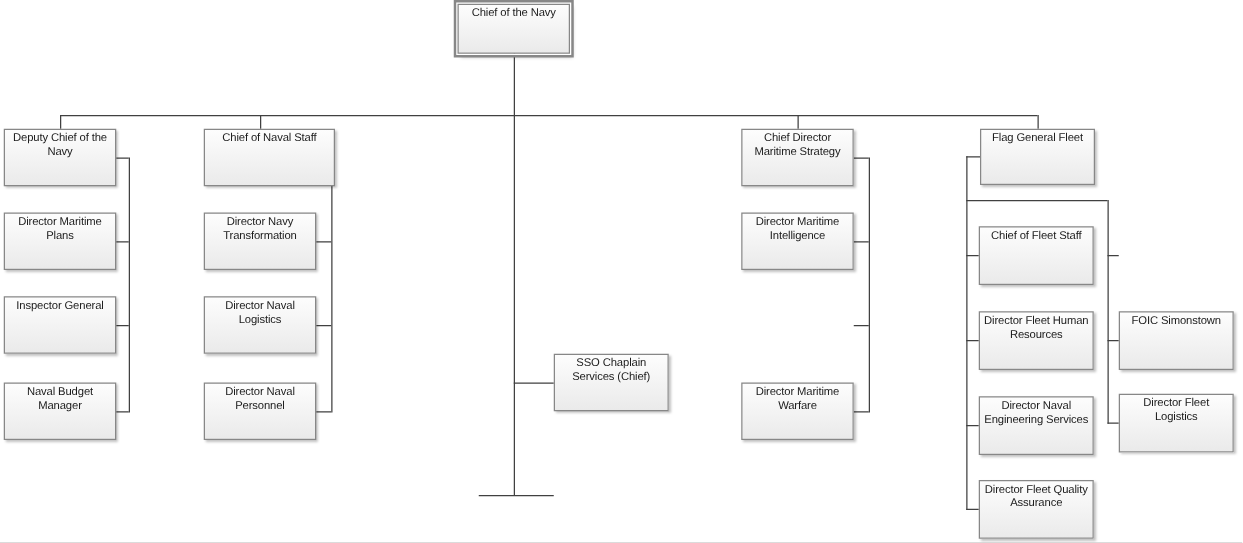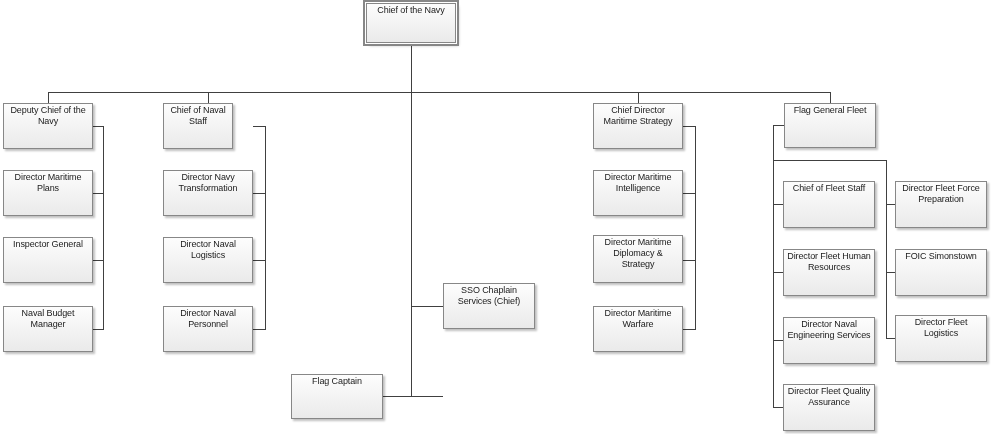--- a/index.html
+++ b/index.html
@@ -94,71 +94,62 @@
   <div class="node" style="left:3px;top:170px;width:90px;height:46px">
     <span>Director Maritime Plans</span>
   </div>
   <div class="node" style="left:3px;top:237px;width:90px;height:46px">
     <span>Inspector General</span>
   </div>
   <div class="node" style="left:3px;top:306px;width:90px;height:46px">
     <span>Naval Budget Manager</span>
   </div>
 
-  <div class="node" style="left:163px;top:103px;width:70px;height:46px">
+  <div class="node" style="left:163px;top:103px;width:105px;height:46px">
     <span>Chief of Naval Staff</span>
   </div>
   <div class="node" style="left:163px;top:170px;width:90px;height:46px">
     <span>Director Navy Transformation</span>
   </div>
   <div class="node" style="left:163px;top:237px;width:90px;height:46px">
     <span>Director Naval Logistics</span>
   </div>
   <div class="node" style="left:163px;top:306px;width:90px;height:46px">
     <span>Director Naval Personnel</span>
   </div>
 
   <div class="node" style="left:443px;top:283px;width:92px;height:46px">
     <span>SSO Chaplain Services (Chief)</span>
   </div>
-  <div class="node" style="left:291px;top:374px;width:92px;height:45px">
-    <span>Flag Captain</span>
-  </div>
 
   <div class="node" style="left:593px;top:103px;width:90px;height:46px">
     <span>Chief Director Maritime Strategy</span>
   </div>
   <div class="node" style="left:593px;top:170px;width:90px;height:46px">
     <span>Director Maritime Intelligence</span>
-  </div>
-  <div class="node" style="left:593px;top:235px;width:90px;height:48px">
-    <span>Director Maritime Diplomacy &amp; Strategy</span>
   </div>
   <div class="node" style="left:593px;top:306px;width:90px;height:46px">
     <span>Director Maritime Warfare</span>
   </div>
 
   <div class="node" style="left:784px;top:103px;width:92px;height:45px">
     <span>Flag General Fleet</span>
   </div>
   <div class="node" style="left:783px;top:181px;width:92px;height:47px">
     <span>Chief of Fleet Staff</span>
   </div>
   <div class="node" style="left:783px;top:249px;width:92px;height:47px">
     <span>Director Fleet Human Resources</span>
   </div>
   <div class="node" style="left:783px;top:317px;width:92px;height:47px">
     <span>Director Naval Engineering Services</span>
   </div>
   <div class="node" style="left:783px;top:384px;width:92px;height:47px">
     <span>Director Fleet Quality Assurance</span>
   </div>
-  <div class="node" style="left:895px;top:181px;width:92px;height:47px">
-    <span>Director Fleet Force Preparation</span>
-  </div>
   <div class="node" style="left:895px;top:249px;width:92px;height:47px">
     <span>FOIC Simonstown</span>
   </div>
   <div class="node" style="left:895px;top:315px;width:92px;height:47px">
     <span>Director Fleet Logistics</span>
   </div>
 
 </div>
 
 </body></html>

